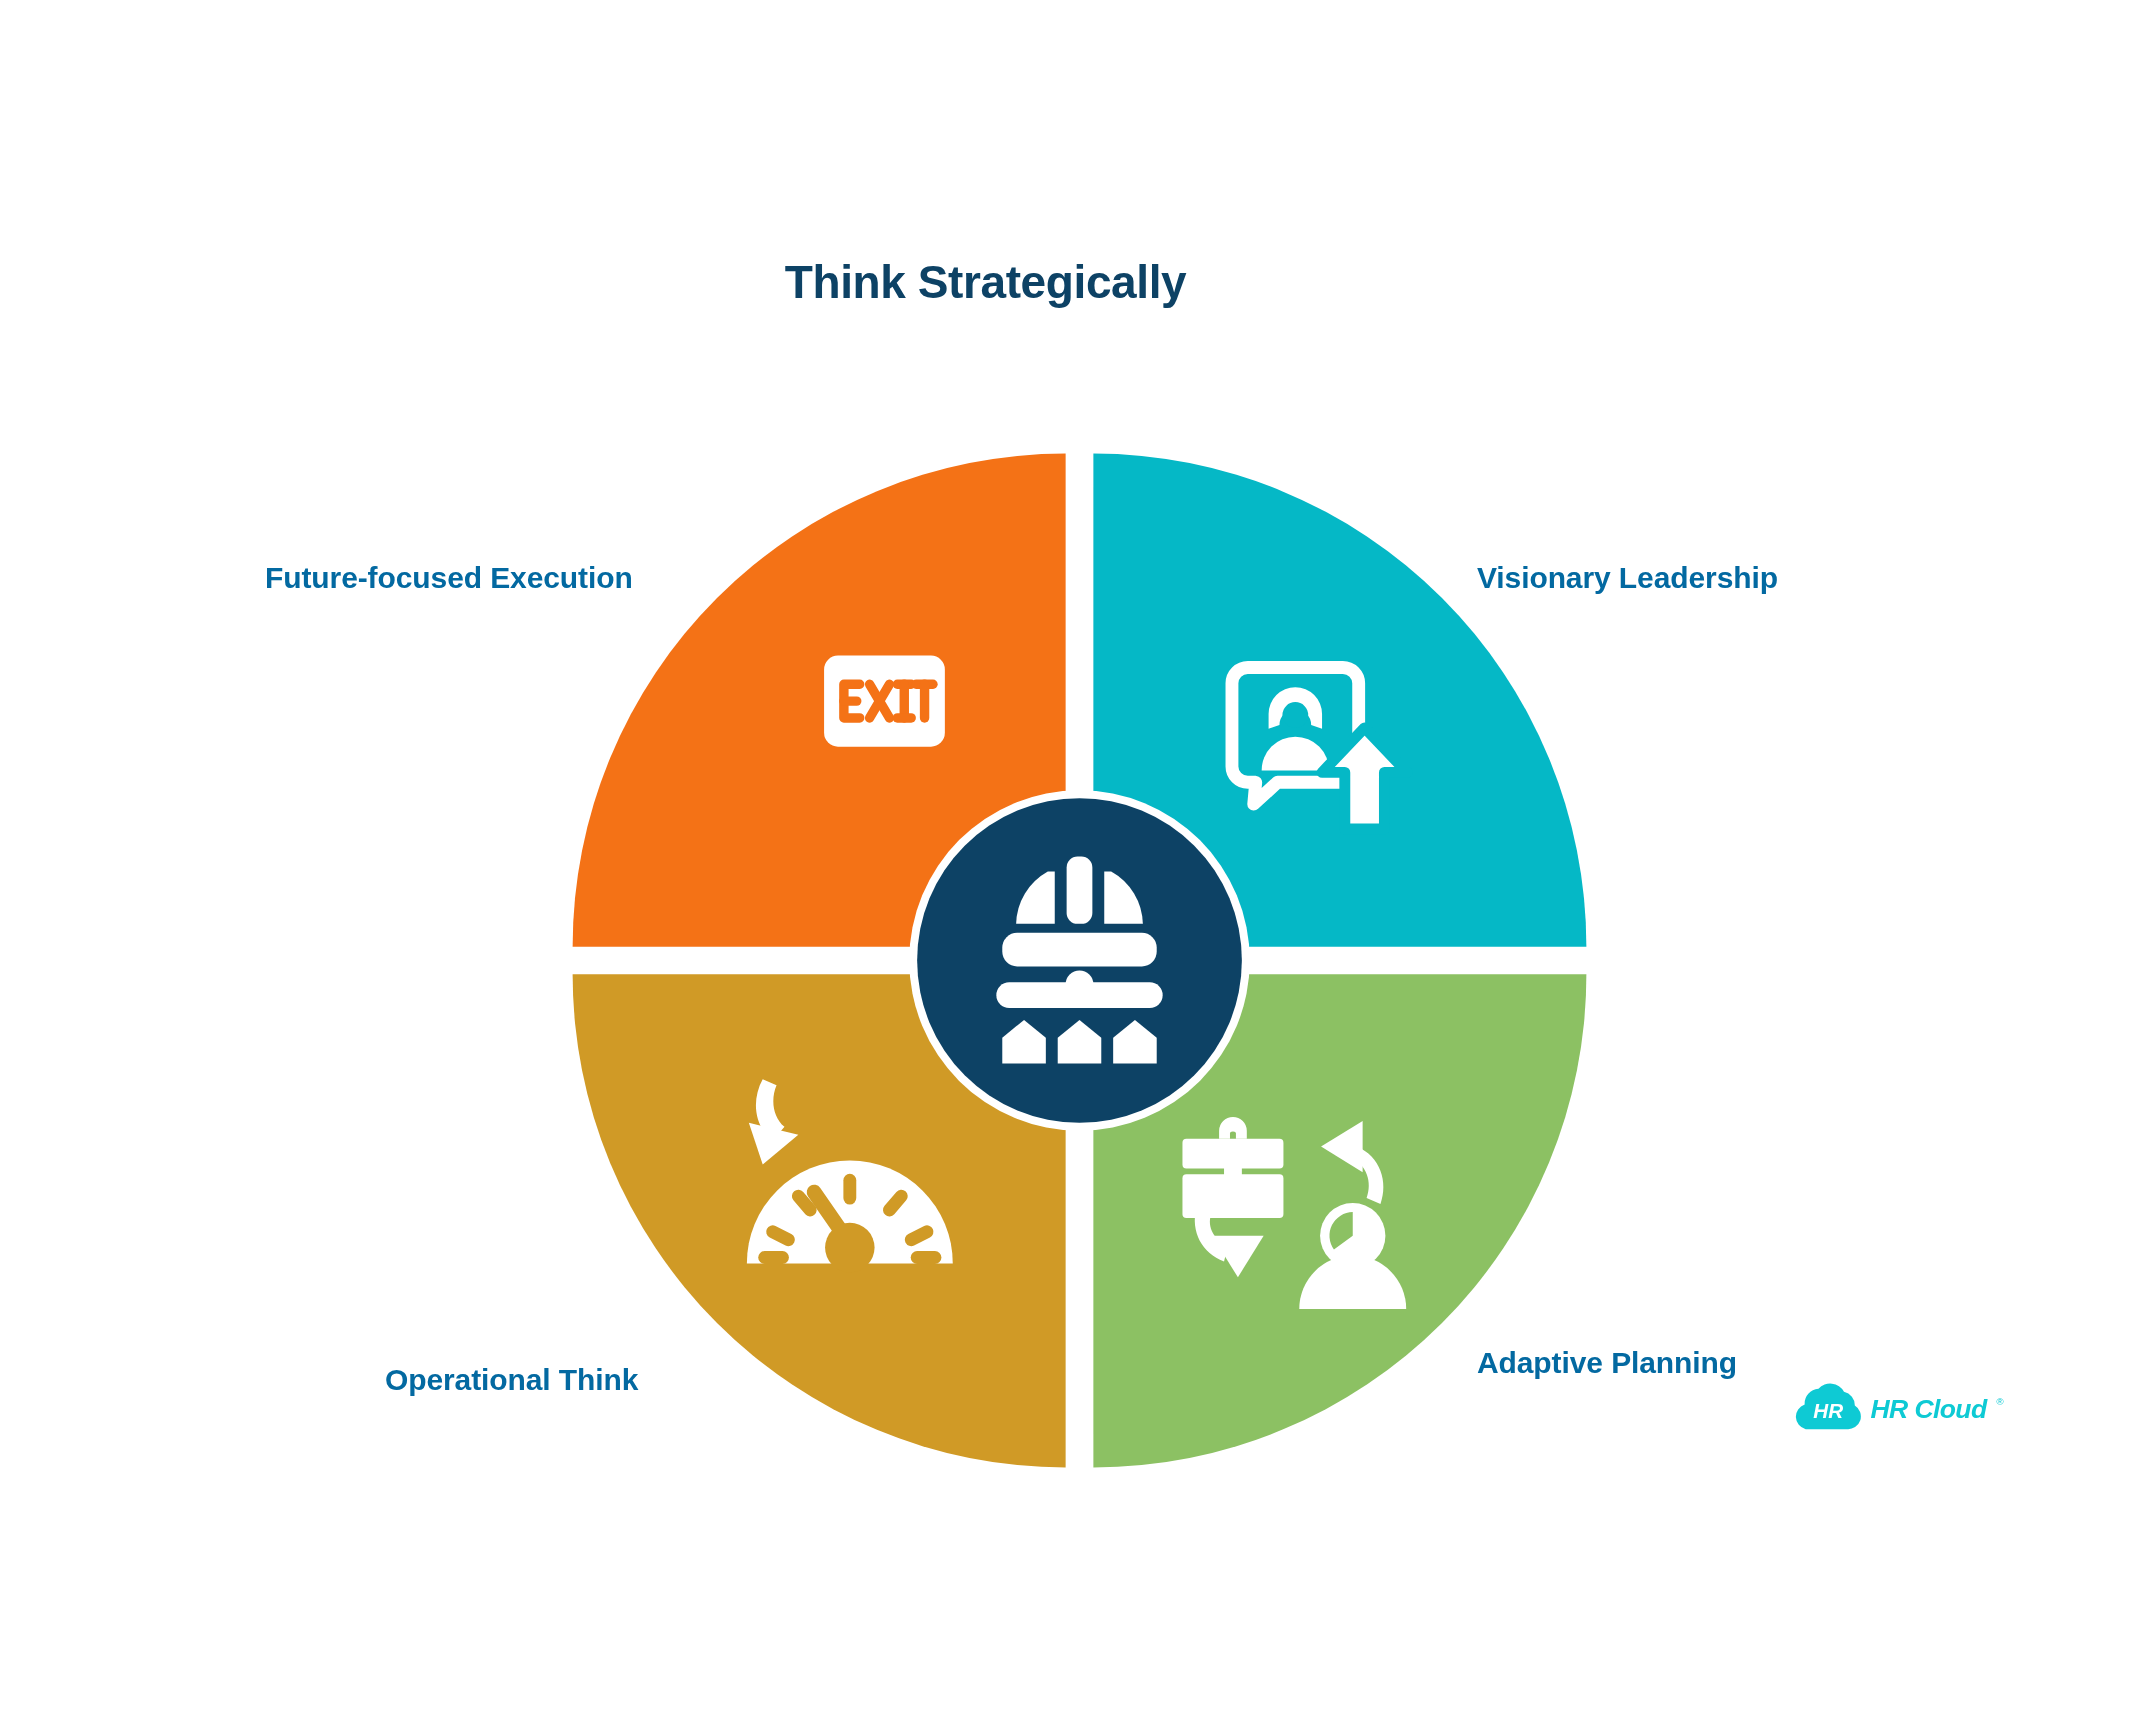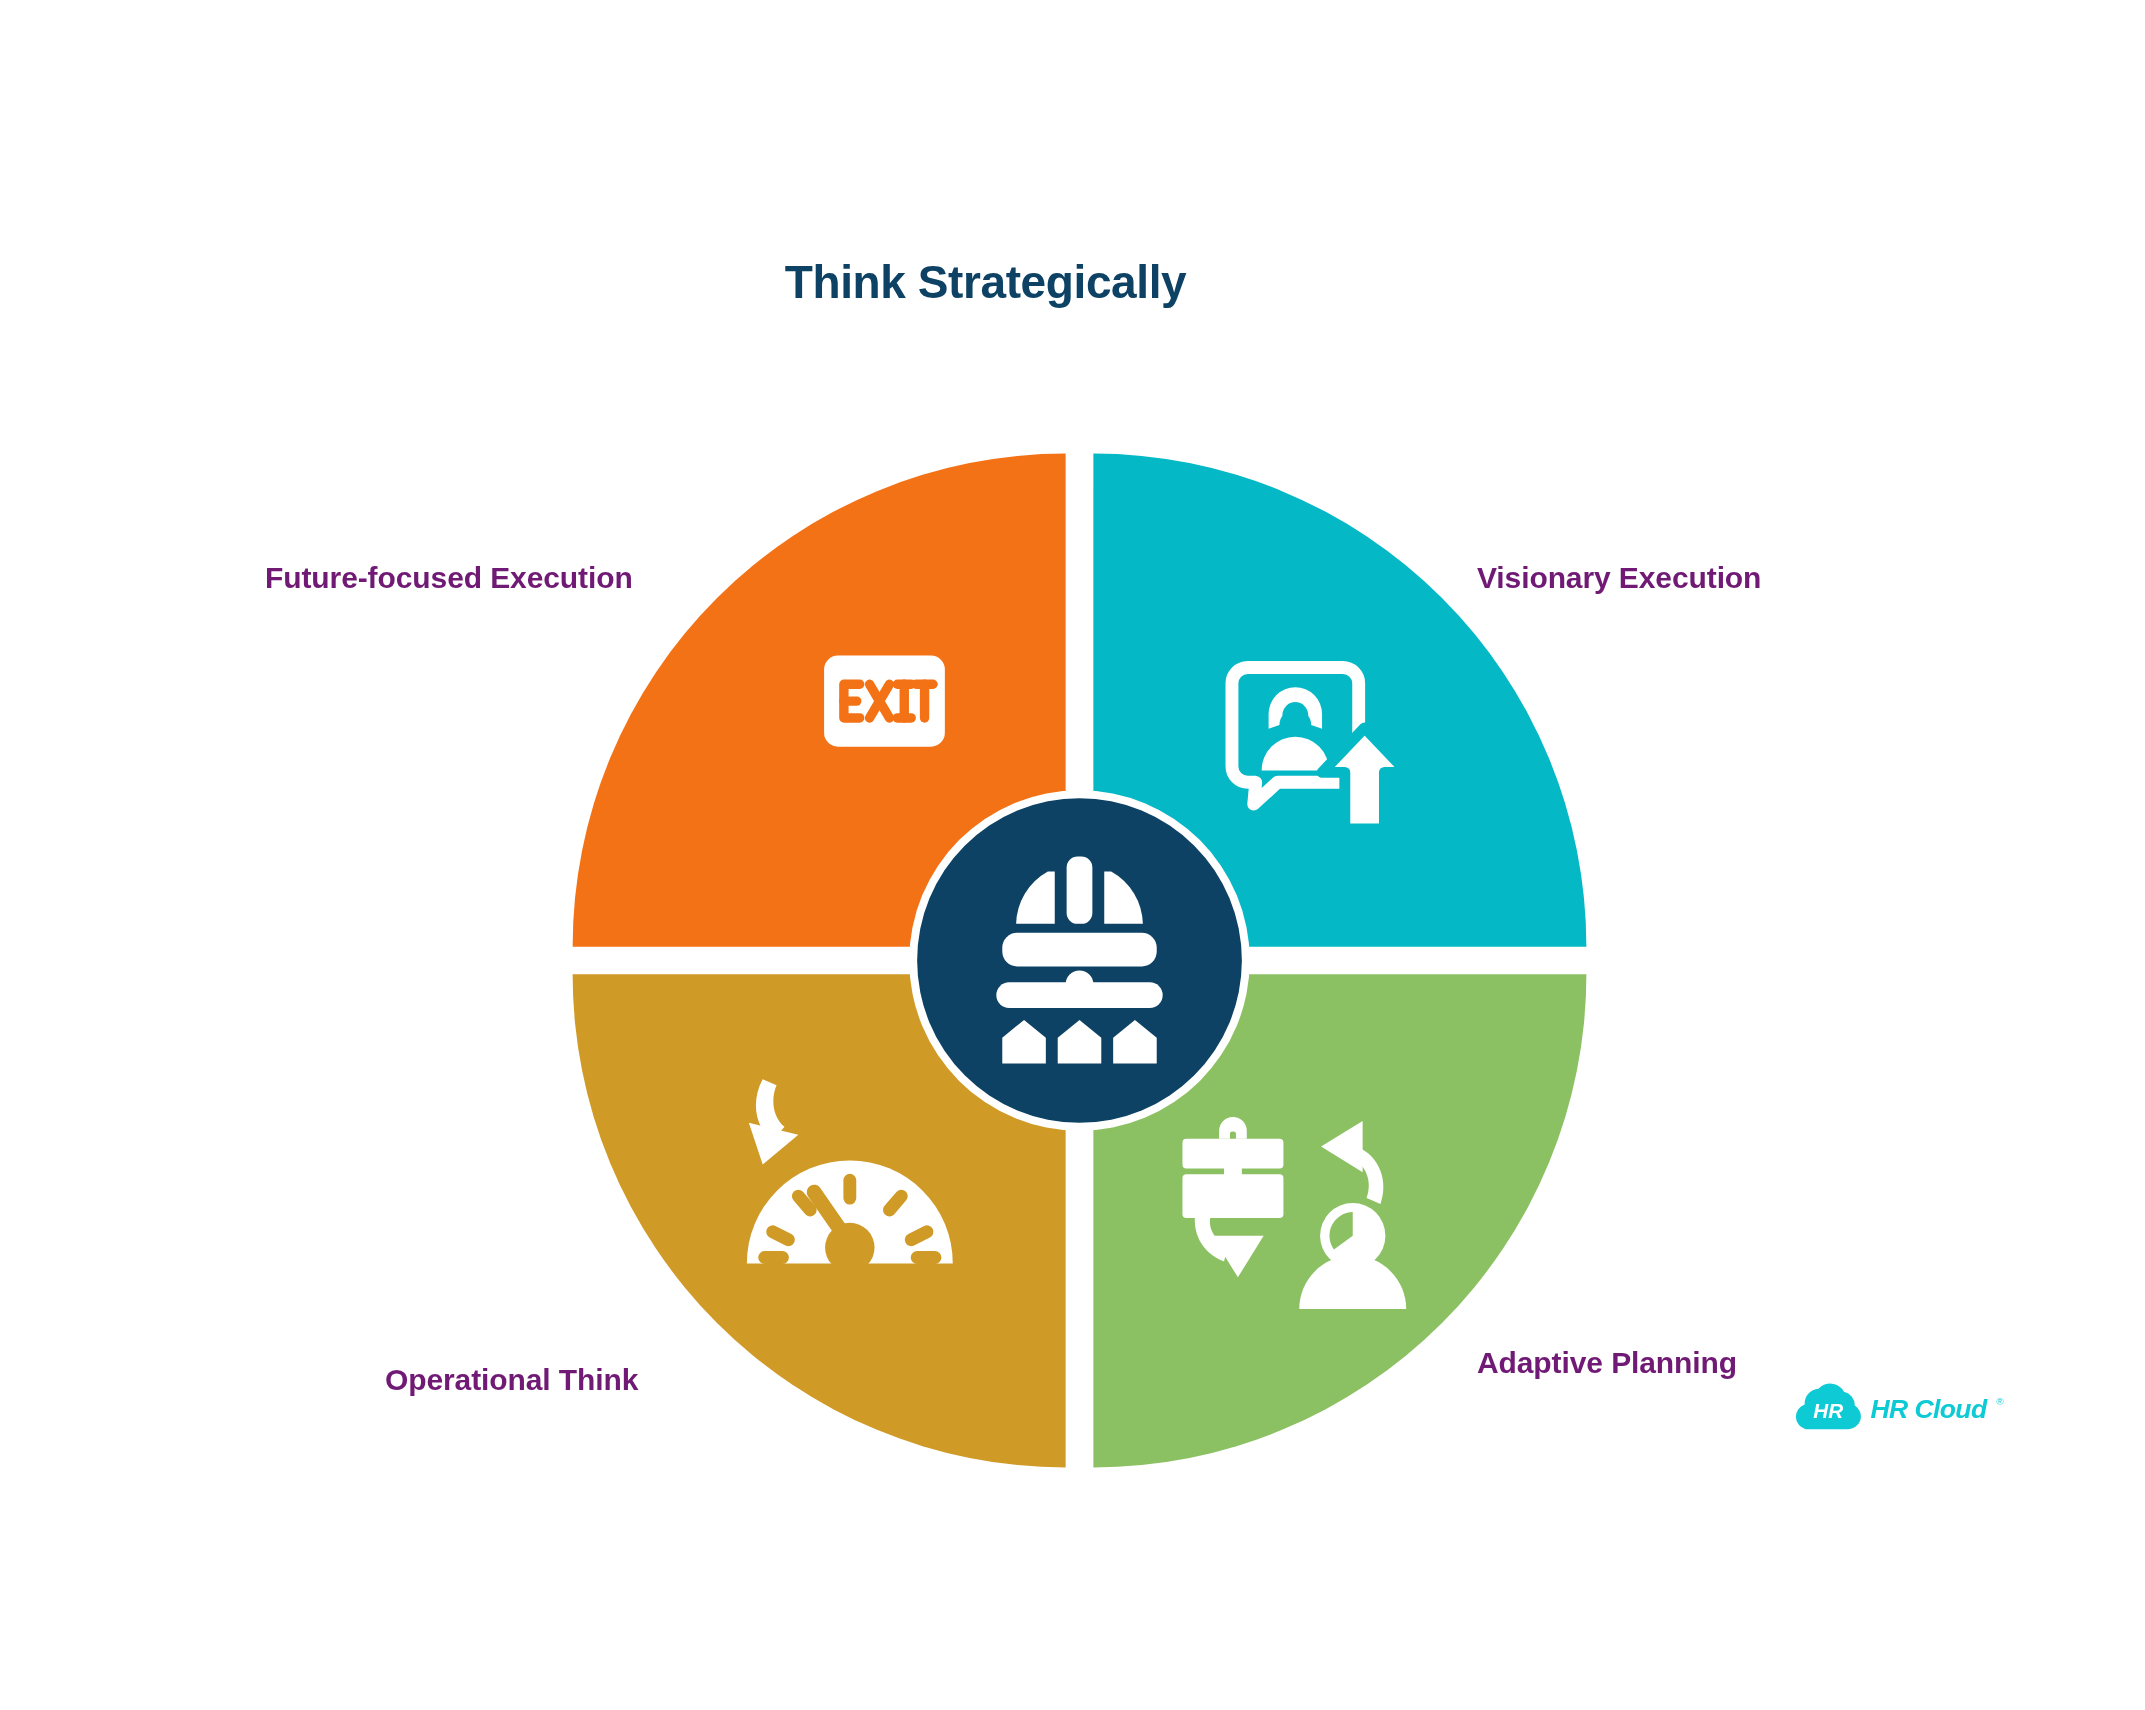--- a/index.html
+++ b/index.html
@@ -41,21 +41,21 @@
     width: 1089px;
     height: 1089px;
   }
   #wheel svg { display: block; width: 1089px; height: 1089px; }
 
   
   .quad-label {
     position: absolute;
     font-size: 30px;
     font-weight: bold;
-    color: #701a75;
+    color: #0369a1;
     letter-spacing: -0.1px;
     white-space: nowrap;
     line-height: 1.1;
   }
   #label-future   { left: 265px;  top: 561px; }
   #label-visionary{ left: 1477px; top: 561px; }
   #label-operational { left: 385px; top: 1363px; }
   #label-adaptive { left: 1477px; top: 1346px; text-align: center; }
 
   
@@ -214,21 +214,21 @@
           <path d="M -22 78 L 0 60 L 22 78 L 22 104 L -22 104 Z"></path>
           <path d="M 34 78 L 56 60 L 78 78 L 78 104 L 34 104 Z"></path>
         </g>
       </g>
     </g>
   </svg>
 </div>
 
 <div class="quad-label" id="label-future">Future-focused Execution</div>
 
-<div class="quad-label" id="label-visionary">Visionary Execution</div>
+<div class="quad-label" id="label-visionary">Visionary Leadership</div>
 
 <div class="quad-label" id="label-adaptive">Adaptive Planning</div>
 
 <div class="quad-label" id="label-operational">Operational Think</div>
 
 <div id="hrcloud-logo">
   <svg viewBox="0 0 220 58" xmlns="http://www.w3.org/2000/svg">
 
     <g>
       <path d="M 13 50 A 13 13 0 0 1 12 25 A 15 15 0 0 1 26 9

